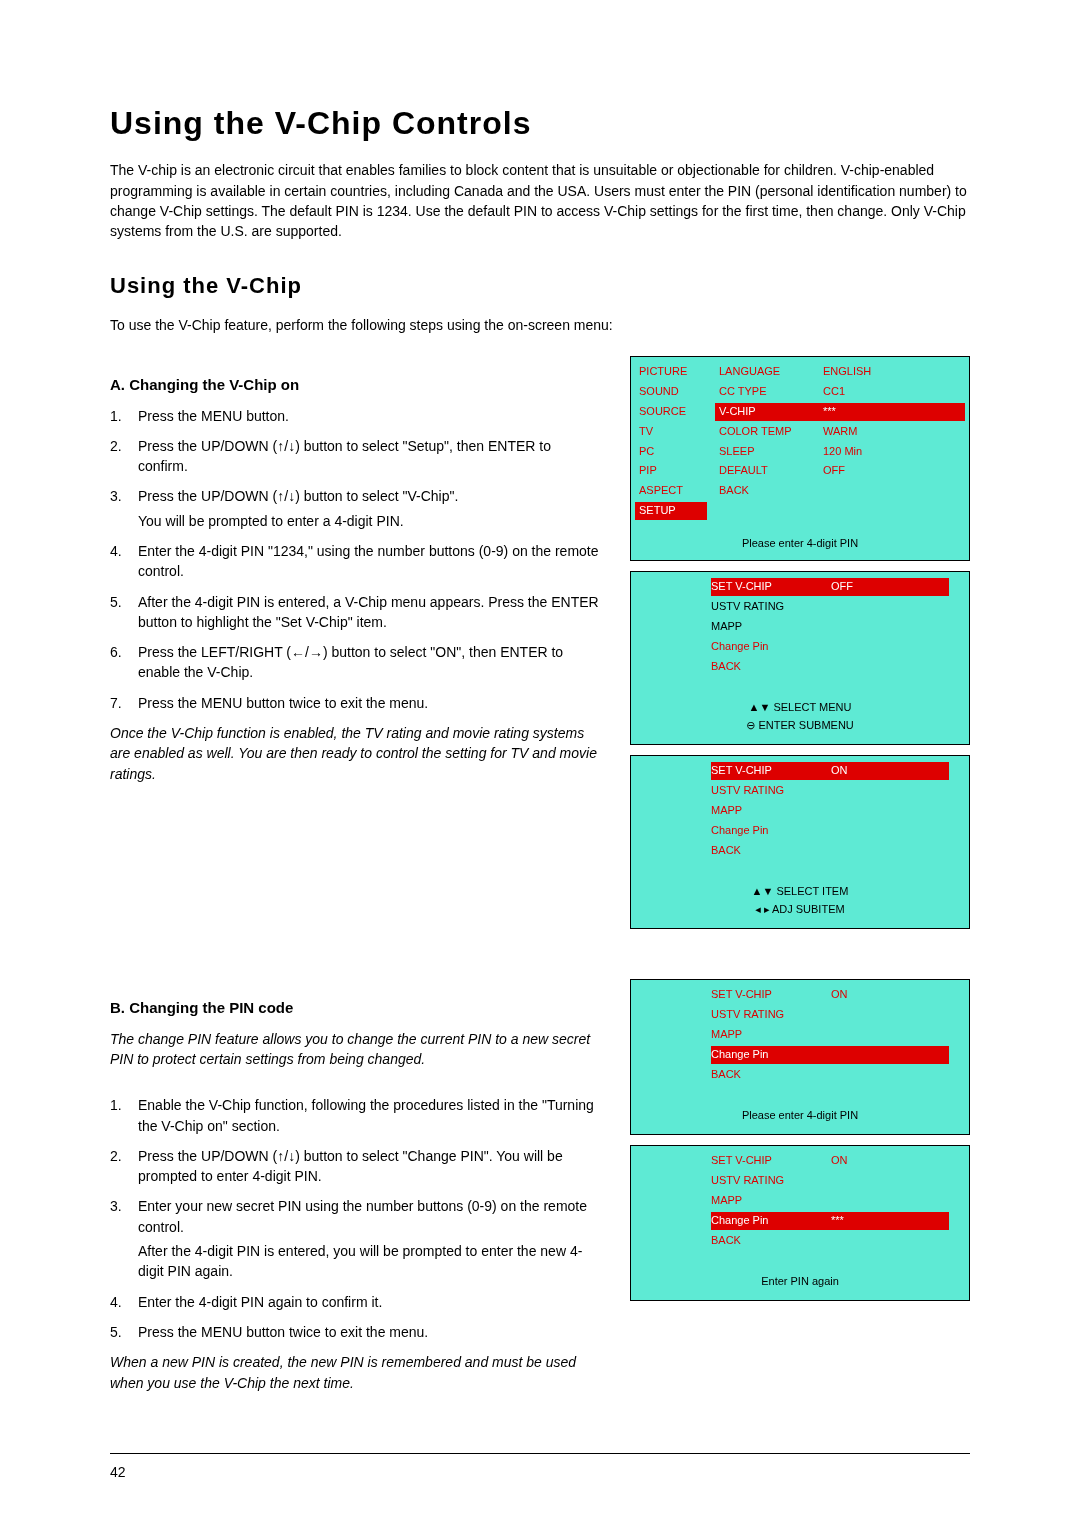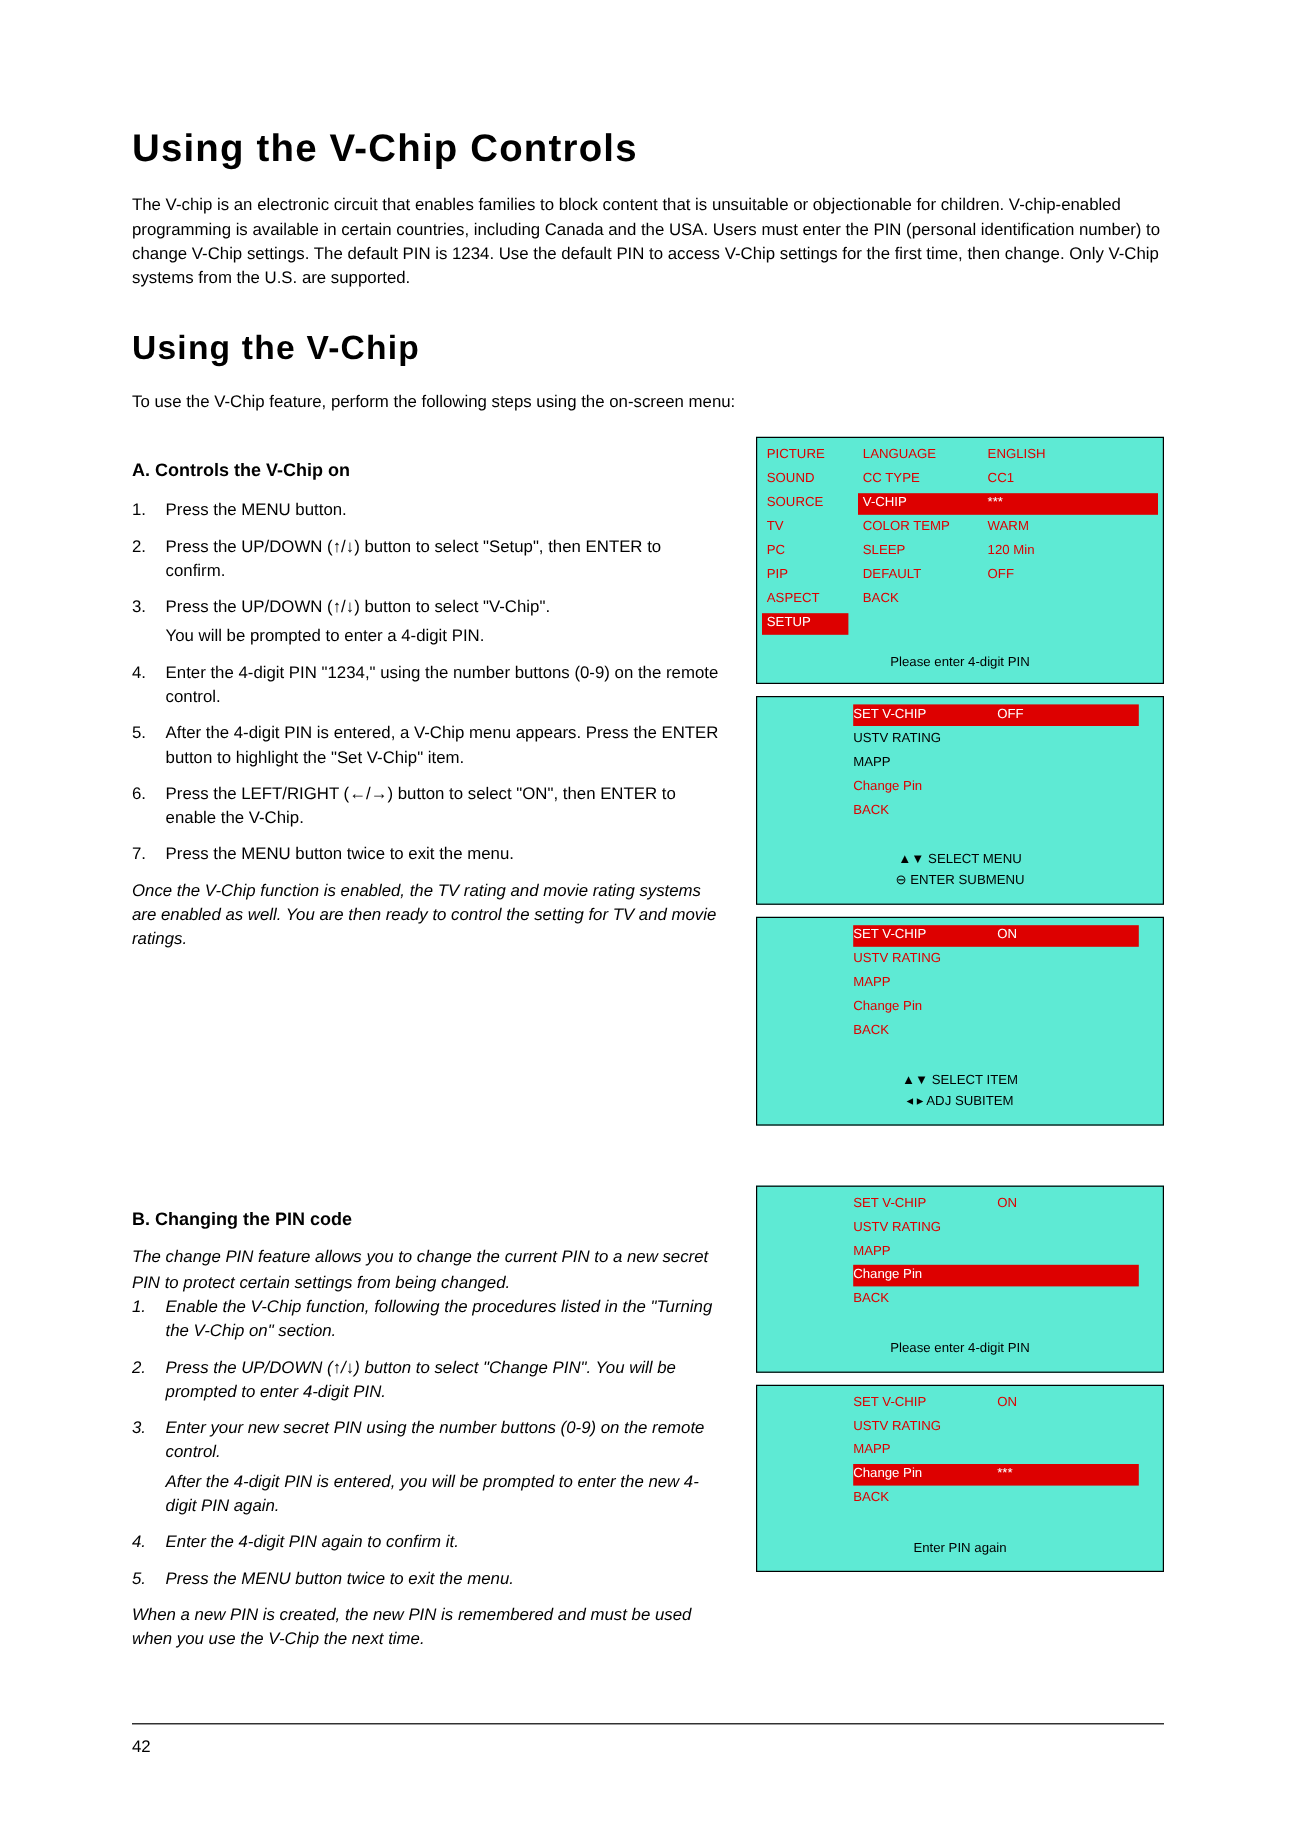--- a/index.html
+++ b/index.html
@@ -15,21 +15,21 @@
   h1 {
     font-family: "Arial Black", Arial, sans-serif;
     font-weight: 900;
     font-size: 32px;
     letter-spacing: 1px;
     margin-bottom: 14px;
   }
   h2 {
     font-family: "Arial Black", Arial, sans-serif;
     font-weight: 900;
-    font-size: 28px;
+    font-size: 22px;
     letter-spacing: 1px;
     margin: 28px 0 14px 0;
   }
   p.intro { margin-bottom: 20px; }
   h3 {
     font-family: Arial, sans-serif;
     font-weight: bold;
     font-size: 15px;
     margin: 18px 0 10px 0;
   }
@@ -77,21 +77,21 @@
 <body>
 
 <h1>Using the V-Chip Controls</h1>
 <p class="intro">The V-chip is an electronic circuit that enables families to block content that is unsuitable or objectionable for children. V-chip-enabled programming is available in certain countries, including Canada and the USA. Users must enter the PIN (personal identification number) to change V-Chip settings. The default PIN is 1234. Use the default PIN to access V-Chip settings for the first time, then change. Only V-Chip systems from the U.S. are supported.</p>
 
 <h2>Using the V-Chip</h2>
 <p class="intro">To use the V-Chip feature, perform the following steps using the on-screen menu:</p>
 
 <div class="row">
   <div class="col-left">
-    <h3>A. Controls the V-Chip on</h3>
+    <h3>A. Changing the V-Chip on</h3>
     <ol class="steps">
       <li><span>Press the MENU button.</span></li>
       <li><span>Press the UP/DOWN (↑/↓) button to select "Setup", then ENTER to confirm.</span></li>
       <li>
         <span>Press the UP/DOWN (↑/↓) button to select "V-Chip".</span>
         <p class="subnote">You will be prompted to enter a 4-digit PIN.</p>
       </li>
       <li><span>Enter the 4-digit PIN "1234," using the number buttons (0-9) on the remote control.</span></li>
       <li><span>After the 4-digit PIN is entered, a V-Chip menu appears. Press the ENTER button to highlight the "Set V-Chip" item.</span></li>
       <li><span>Press the LEFT/RIGHT (←/→) button to select "ON", then ENTER to enable the V-Chip.</span></li>
@@ -196,21 +196,21 @@
         <div class="line">◂ ▸  ADJ SUBITEM</div>
       </div>
     </div>
   </div>
 </div>
 
 <div class="row" style="margin-top:40px;">
   <div class="col-left">
     <h3>B. Changing the PIN code</h3>
     <p class="para">The change PIN feature allows you to change the current PIN to a new secret PIN to protect certain settings from being changed.</p>
-    <ol class="steps" style="margin-top:0;font-style:italic;">
+    <ol class="steps" style="margin-top:26px;">
       <li><span>Enable the V-Chip function, following the procedures listed in the "Turning the V-Chip on" section.</span></li>
       <li><span>Press the UP/DOWN (↑/↓) button to select "Change PIN". You will be prompted to enter 4-digit PIN.</span></li>
       <li>
         <span>Enter your new secret PIN using the number buttons (0-9) on the remote control.</span>
         <p class="subnote">After the 4-digit PIN is entered, you will be prompted to enter the new 4-digit PIN again.</p>
       </li>
       <li><span>Enter the 4-digit PIN again to confirm it.</span></li>
       <li><span>Press the MENU button twice to exit the menu.</span></li>
     </ol>
     <p class="para">When a new PIN is created, the new PIN is remembered and must be used when you use the V-Chip the next time.</p>

